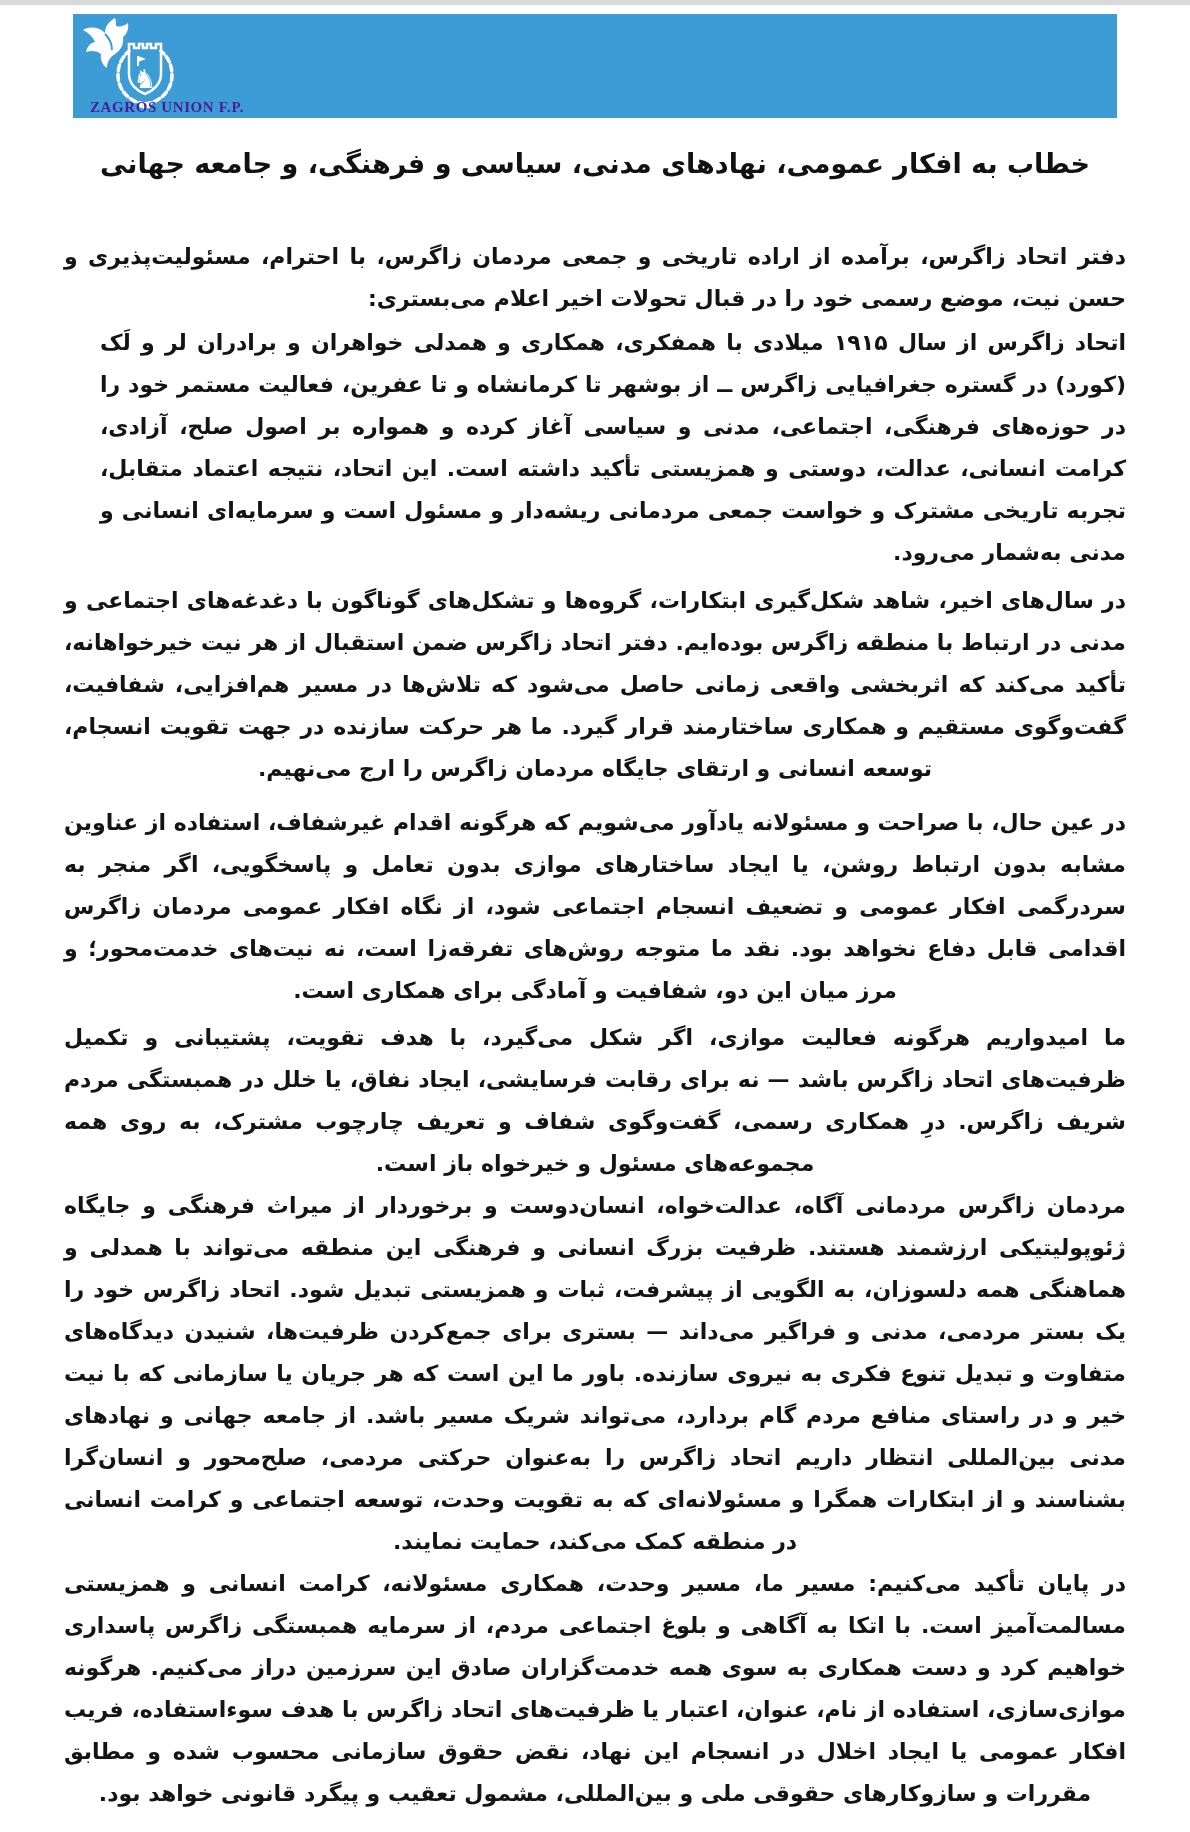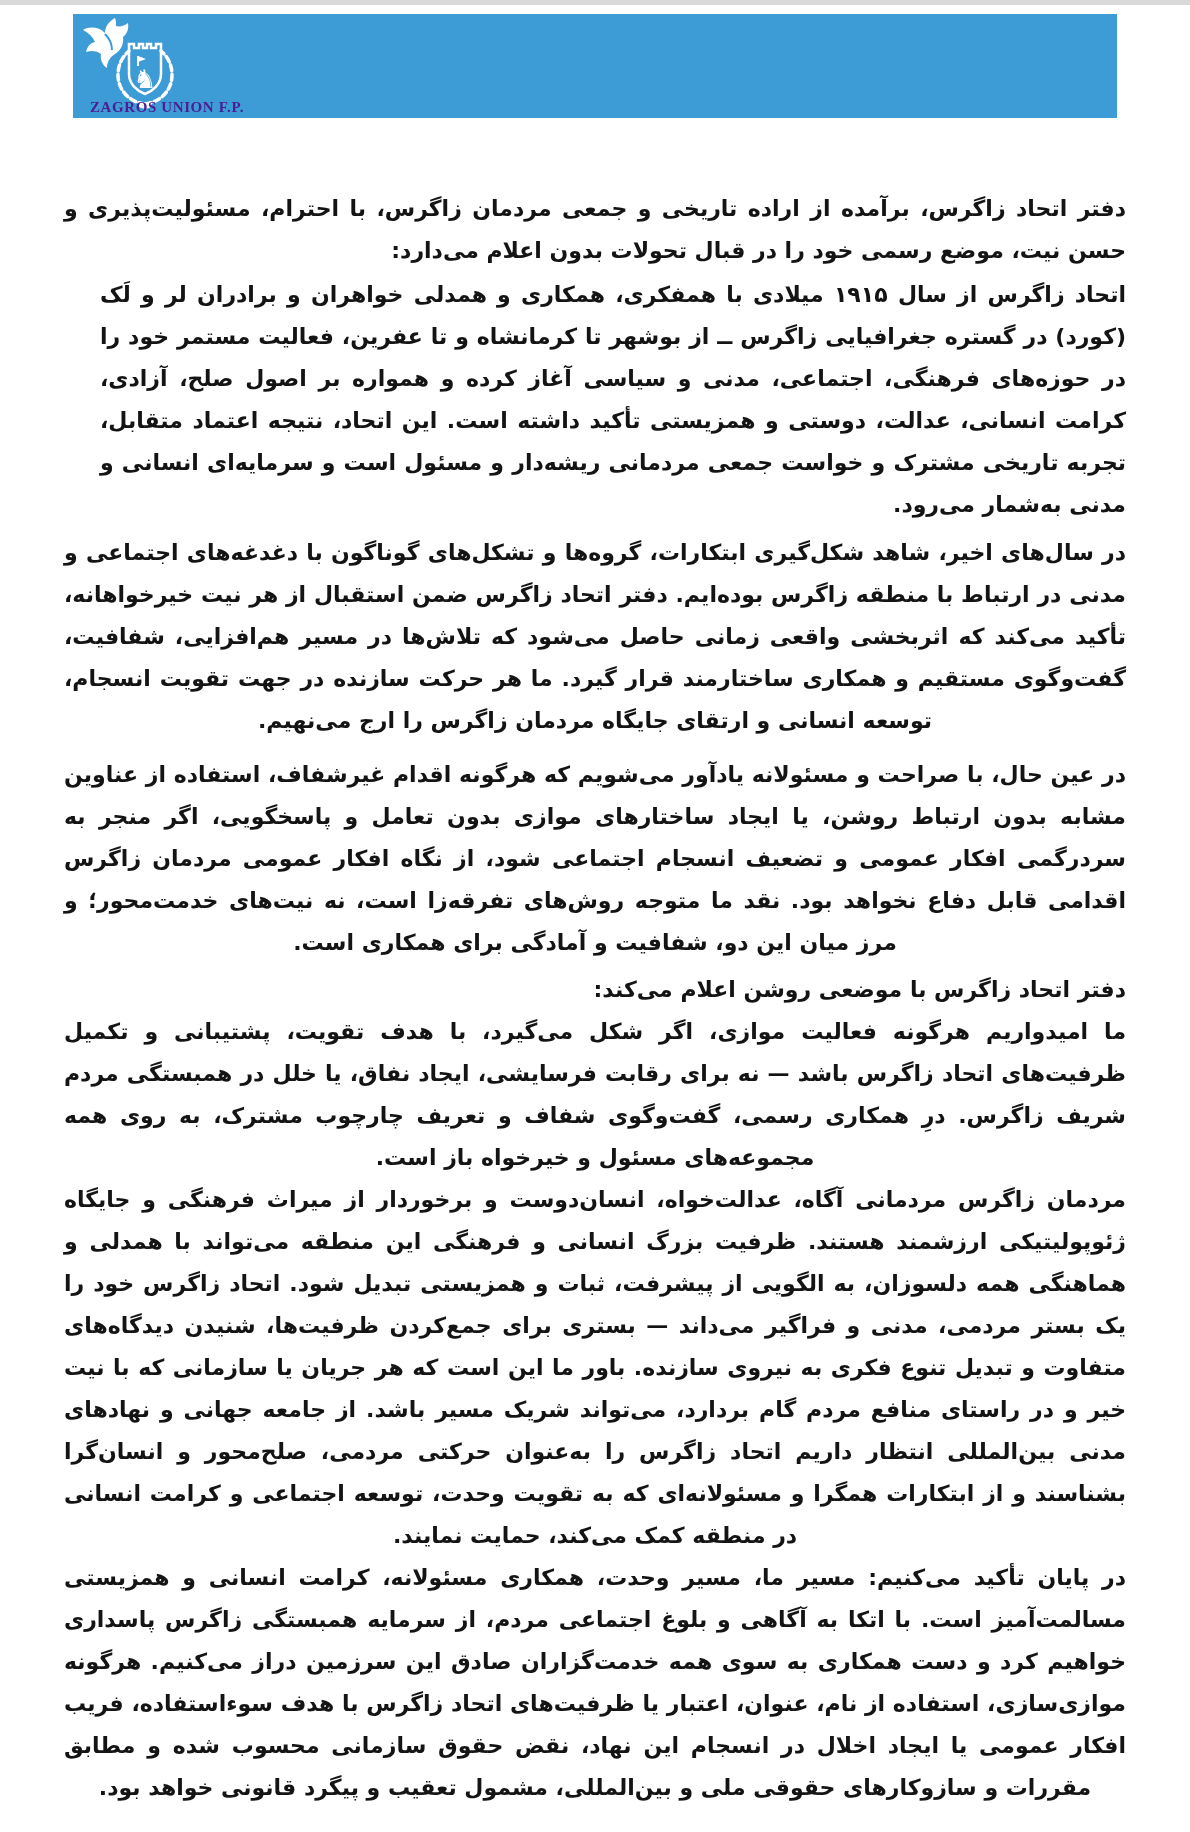--- a/index.html
+++ b/index.html
@@ -59,28 +59,28 @@
           <path d="M59 42 L67 45 L59 48 Z" fill="#ffffff"></path>
           <text x="66" y="74" font-size="26" fill="#ffffff" text-anchor="middle" font-family="DejaVu Sans, sans-serif">♞</text>
         </g>
       </g>
     </svg>
     <div class="logo-caption">ZAGROS UNION F.P.</div>
   </header>
 
   <main class="doc">
 
+    <h1 class="title">خطاب به افکار عمومی، نهادهای مدنی، سیاسی و فرهنگی، و جامعه جهانی</h1>
 
     <div class="body-text">
-      <p class="para last-right mb2">دفتر اتحاد زاگرس، برآمده از اراده تاریخی و جمعی مردمان زاگرس، با احترام، مسئولیت‌پذیری و حسن نیت، موضع رسمی خود را در قبال تحولات بدون اعلام می‌دارد:</p>
+      <p class="para last-right mb2">دفتر اتحاد زاگرس، برآمده از اراده تاریخی و جمعی مردمان زاگرس، با احترام، مسئولیت‌پذیری و حسن نیت، موضع رسمی خود را در قبال تحولات اخیر اعلام می‌بستری:</p>
       <p class="para last-right mb6">اتحاد زاگرس از سال ۱۹۱۵ میلادی با همفکری، همکاری و همدلی خواهران و برادران لر و لَک (کورد) در گستره جغرافیایی زاگرس ــ از بوشهر تا کرمانشاه و تا عفرین، فعالیت مستمر خود را در حوزه‌های فرهنگی، اجتماعی، مدنی و سیاسی آغاز کرده و همواره بر اصول صلح، آزادی، کرامت انسانی، عدالت، دوستی و همزیستی تأکید داشته است. این اتحاد، نتیجه اعتماد متقابل، تجربه تاریخی مشترک و خواست جمعی مردمانی ریشه‌دار و مسئول است و سرمایه‌ای انسانی و مدنی به‌شمار می‌رود.</p>
       <p class="para last-center mb12">در سال‌های اخیر، شاهد شکل‌گیری ابتکارات، گروه‌ها و تشکل‌های گوناگون با دغدغه‌های اجتماعی و مدنی در ارتباط با منطقه زاگرس بوده‌ایم. دفتر اتحاد زاگرس ضمن استقبال از هر نیت خیرخواهانه، تأکید می‌کند که اثربخشی واقعی زمانی حاصل می‌شود که تلاش‌ها در مسیر هم‌افزایی، شفافیت، گفت‌وگوی مستقیم و همکاری ساختارمند قرار گیرد. ما هر حرکت سازنده در جهت تقویت انسجام، توسعه انسانی و ارتقای جایگاه مردمان زاگرس را ارج می‌نهیم.</p>
       <p class="para last-center mb5">در عین حال، با صراحت و مسئولانه یادآور می‌شویم که هرگونه اقدام غیرشفاف، استفاده از عناوین مشابه بدون ارتباط روشن، یا ایجاد ساختارهای موازی بدون تعامل و پاسخگویی، اگر منجر به سردرگمی افکار عمومی و تضعیف انسجام اجتماعی شود، از نگاه افکار عمومی مردمان زاگرس اقدامی قابل دفاع نخواهد بود. نقد ما متوجه روش‌های تفرقه‌زا است، نه نیت‌های خدمت‌محور؛ و مرز میان این دو، شفافیت و آمادگی برای همکاری است.</p>
 
-      <h2 class="section-heading">دفتر اتحاد زاگرس با موضعی روشن اعلام می‌کند:</h2>
 
       <p class="para last-center">ما امیدواریم هرگونه فعالیت موازی، اگر شکل می‌گیرد، با هدف تقویت، پشتیبانی و تکمیل ظرفیت‌های اتحاد زاگرس باشد — نه برای رقابت فرسایشی، ایجاد نفاق، یا خلل در همبستگی مردم شریف زاگرس. درِ همکاری رسمی، گفت‌وگوی شفاف و تعریف چارچوب مشترک، به روی همه مجموعه‌های مسئول و خیرخواه باز است.</p>
       <p class="para last-center">مردمان زاگرس مردمانی آگاه، عدالت‌خواه، انسان‌دوست و برخوردار از میراث فرهنگی و جایگاه ژئوپولیتیکی ارزشمند هستند. ظرفیت بزرگ انسانی و فرهنگی این منطقه می‌تواند با همدلی و هماهنگی همه دلسوزان، به الگویی از پیشرفت، ثبات و همزیستی تبدیل شود. اتحاد زاگرس خود را یک بستر مردمی، مدنی و فراگیر می‌داند — بستری برای جمع‌کردن ظرفیت‌ها، شنیدن دیدگاه‌های متفاوت و تبدیل تنوع فکری به نیروی سازنده. باور ما این است که هر جریان یا سازمانی که با نیت خیر و در راستای منافع مردم گام بردارد، می‌تواند شریک مسیر باشد. از جامعه جهانی و نهادهای مدنی بین‌المللی انتظار داریم اتحاد زاگرس را به‌عنوان حرکتی مردمی، صلح‌محور و انسان‌گرا بشناسند و از ابتکارات همگرا و مسئولانه‌ای که به تقویت وحدت، توسعه اجتماعی و کرامت انسانی در منطقه کمک می‌کند، حمایت نمایند.</p>
       <p class="para last-center mb10">در پایان تأکید می‌کنیم: مسیر ما، مسیر وحدت، همکاری مسئولانه، کرامت انسانی و همزیستی مسالمت‌آمیز است. با اتکا به آگاهی و بلوغ اجتماعی مردم، از سرمایه همبستگی زاگرس پاسداری خواهیم کرد و دست همکاری به سوی همه خدمت‌گزاران صادق این سرزمین دراز می‌کنیم. هرگونه موازی‌سازی، استفاده از نام، عنوان، اعتبار یا ظرفیت‌های اتحاد زاگرس با هدف سوءاستفاده، فریب افکار عمومی یا ایجاد اخلال در انسجام این نهاد، نقض حقوق سازمانی محسوب شده و مطابق مقررات و سازوکارهای حقوقی ملی و بین‌المللی، مشمول تعقیب و پیگرد قانونی خواهد بود.</p>
     </div>
 
   </main>
 </div>
 
 </body></html>

